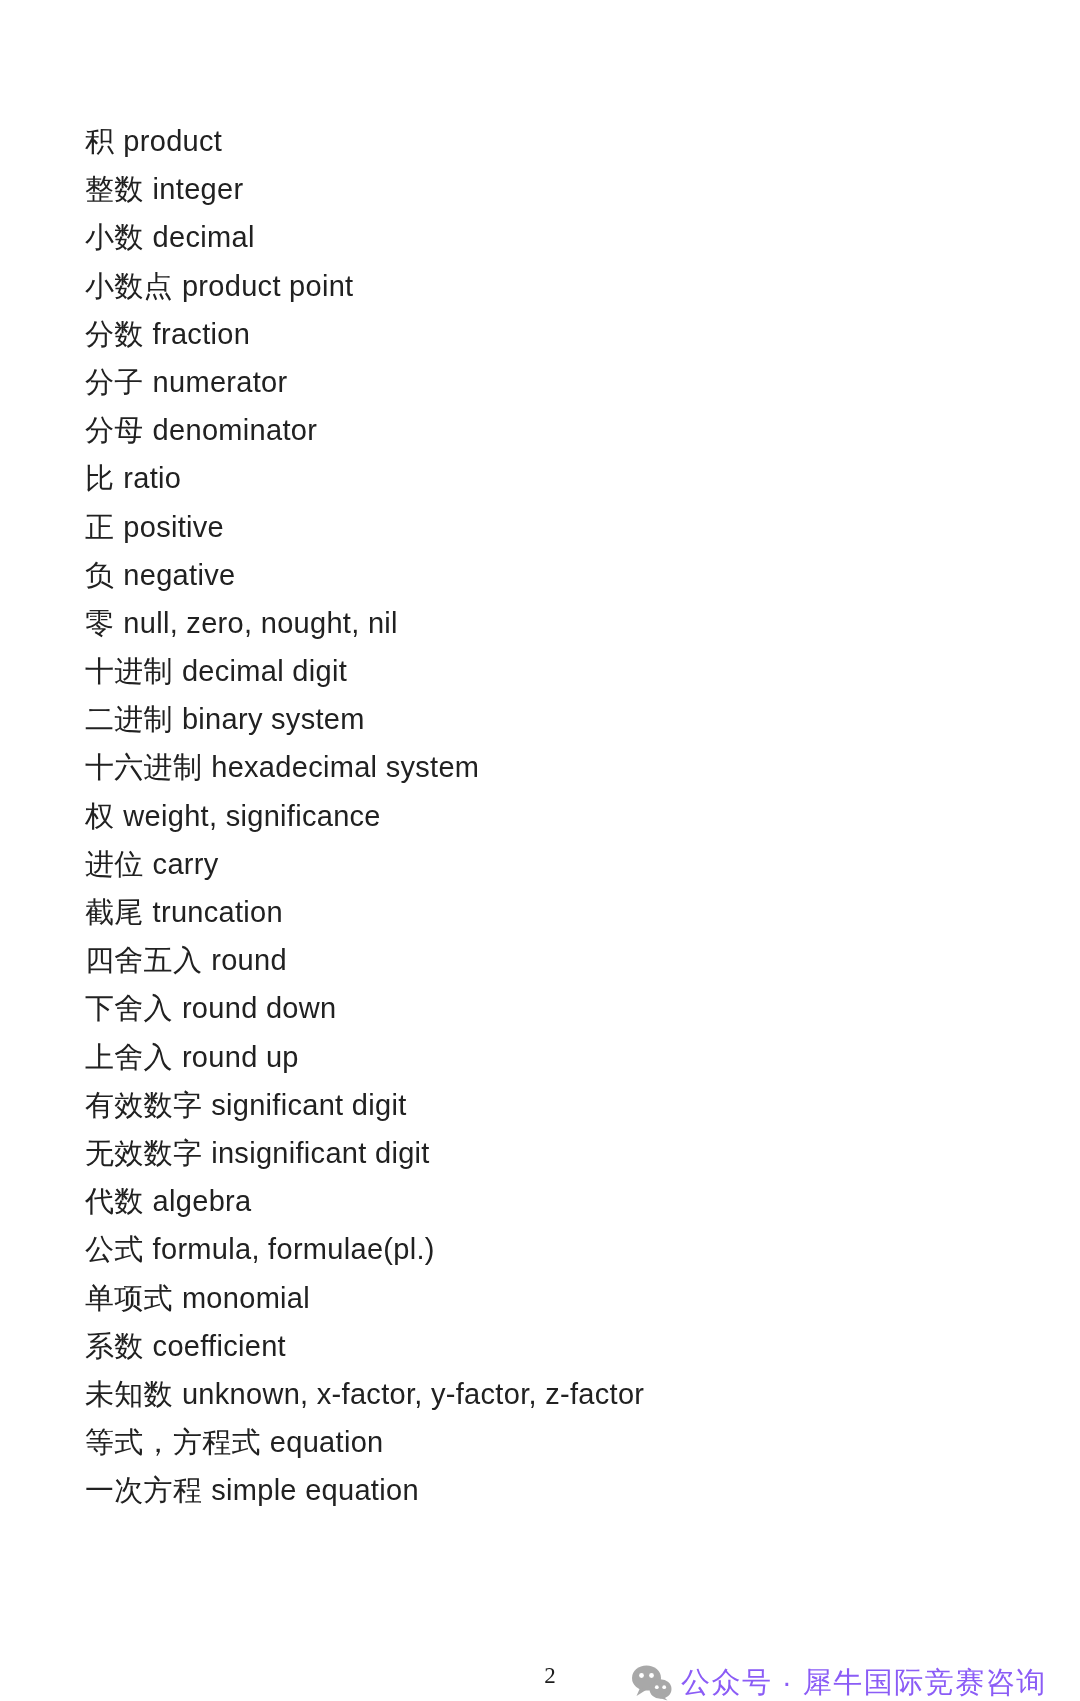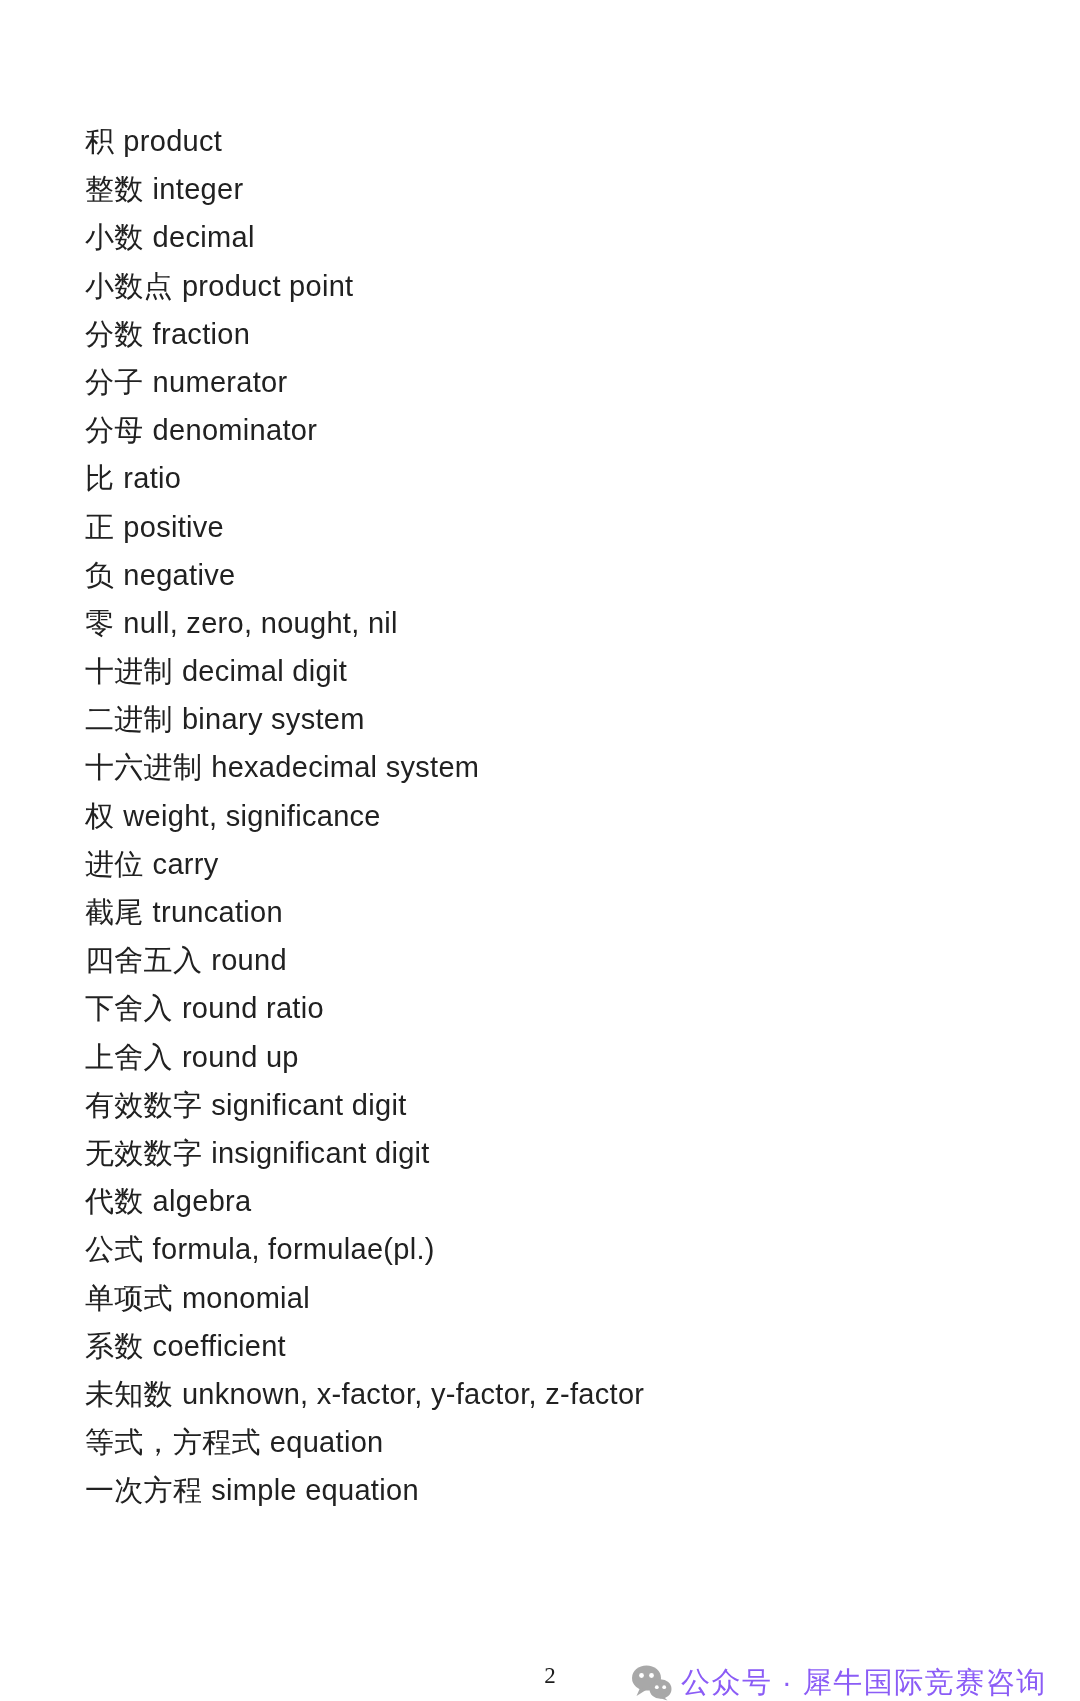--- a/index.html
+++ b/index.html
@@ -147,21 +147,21 @@
 
     <div class="vocab-line">
       <span class="zh">截尾</span><span class="en">truncation</span>
     </div>
 
     <div class="vocab-line">
       <span class="zh">四舍五入</span><span class="en">round</span>
     </div>
 
     <div class="vocab-line">
-      <span class="zh">下舍入</span><span class="en">round ratio</span>
+      <span class="zh">下舍入</span><span class="en">round down</span>
     </div>
 
     <div class="vocab-line">
       <span class="zh">上舍入</span><span class="en">round up</span>
     </div>
 
     <div class="vocab-line">
       <span class="zh">有效数字</span><span class="en">significant digit</span>
     </div>
 

